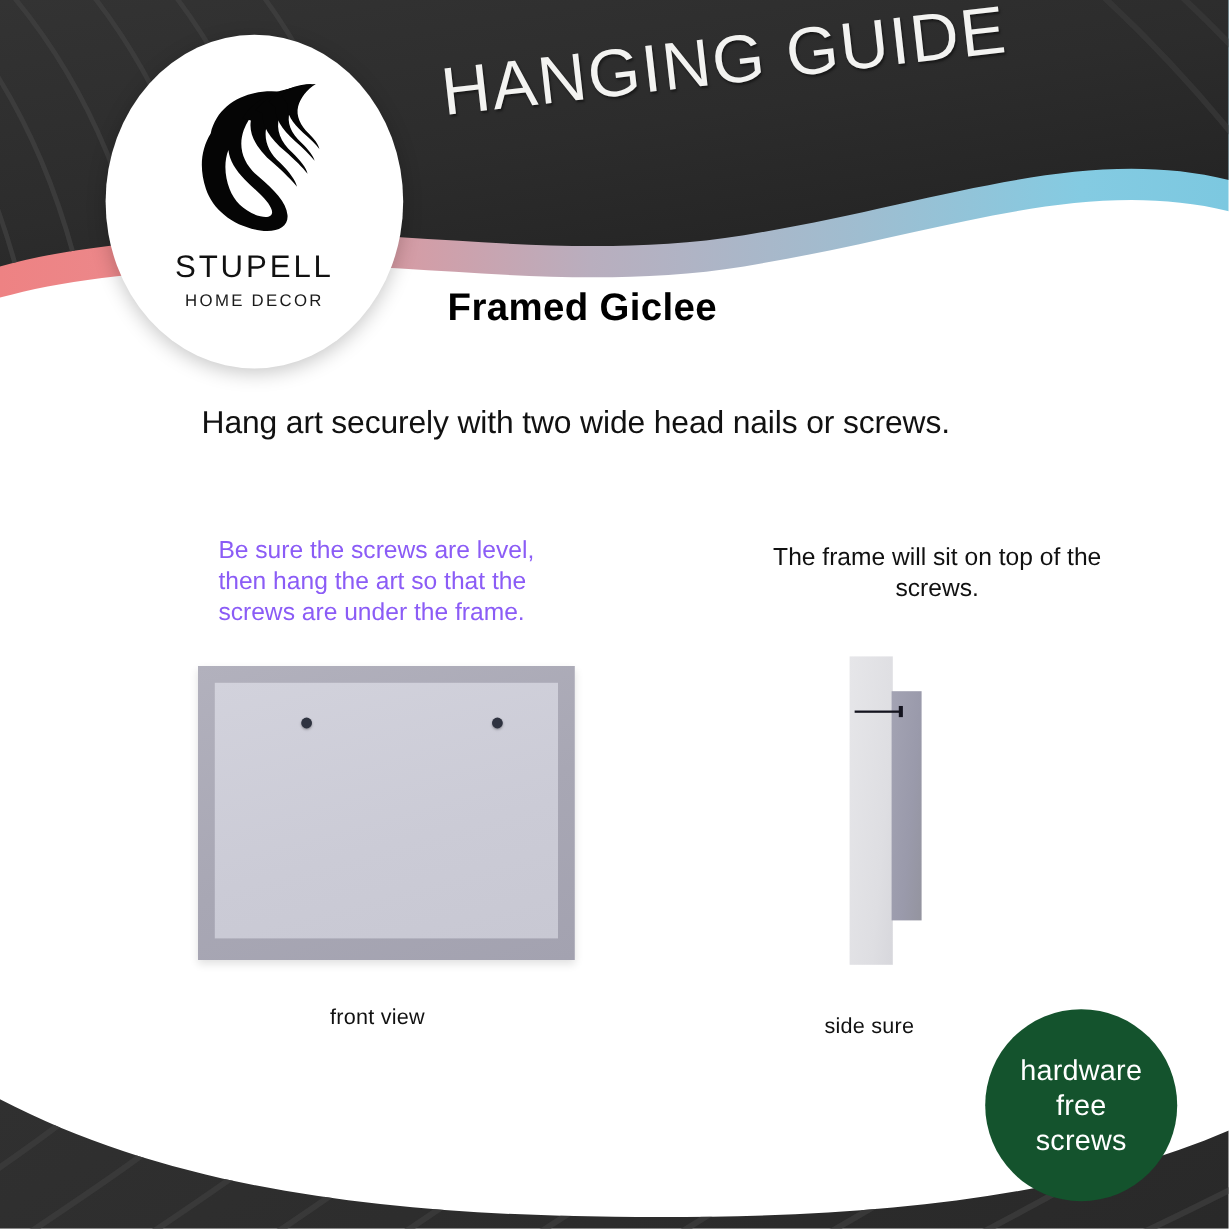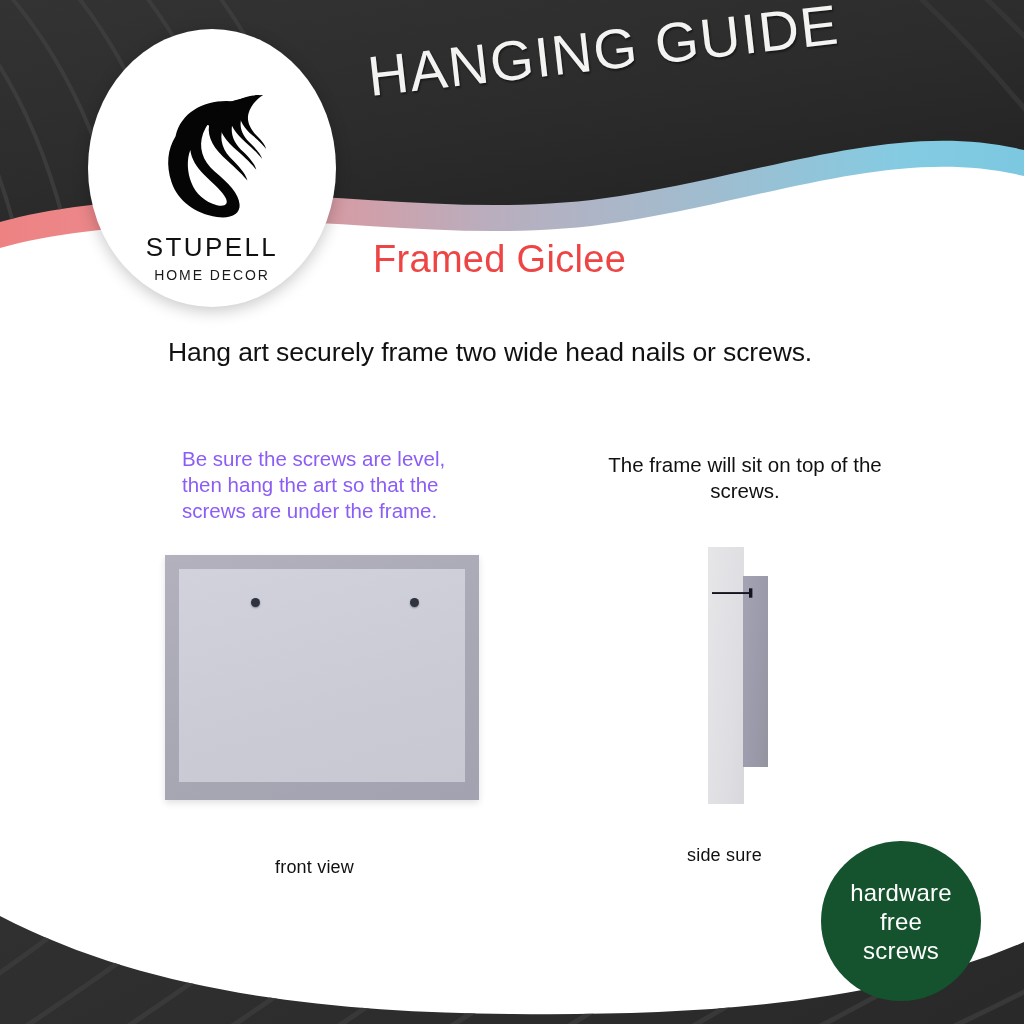--- a/index.html
+++ b/index.html
@@ -27,21 +27,21 @@
   .logo-badge {
     position: absolute;
     left: 88px; top: 29px;
     width: 248px; height: 278px;
     border-radius: 50%;
     background: #ffffff;
     box-shadow: 0 4px 16px rgba(0,0,0,0.22);
     display: flex;
     flex-direction: column;
     align-items: center;
-    justify-content: center;
+    justify-content: flex-start;
     padding-top: 38px;
   }
   .logo-mark { width: 132px; height: 128px; }
   .logo-name {
     font-size: 26px;
     letter-spacing: 2.4px;
     color: #111111;
     margin-top: 12px;
     font-weight: 400;
   }
@@ -65,23 +65,23 @@
     color: #f3f3f1;
     font-weight: 400;
     text-shadow: 1px 2px 2px rgba(0,0,0,0.45);
     white-space: nowrap;
   }
 
   
   .product-type {
     position: absolute;
     left: 373px; top: 238px;
-    font-size: 38px;
-    color: #ef4444;
-    font-weight: 400;
+    font-size: 32px;
+    color: #000000;
+    font-weight: 700;
     letter-spacing: 0.3px;
     white-space: nowrap;
   }
   .lede {
     position: absolute;
     left: 168px; top: 337px;
     font-size: 26.5px;
     color: #111111;
     font-weight: 400;
     letter-spacing: -0.1px;
@@ -93,21 +93,21 @@
     position: absolute;
     left: 182px; top: 446px;
     width: 300px;
     font-size: 20.5px;
     line-height: 26px;
     color: #8b5cf6;
     text-align: left;
   }
   .caption-right {
     position: absolute;
-    left: 600px; top: 452px;
+    left: 636px; top: 452px;
     width: 290px;
     font-size: 20.5px;
     line-height: 26px;
     color: #111111;
     text-align: center;
   }
 
   
   .front-frame {
     position: absolute;
@@ -157,21 +157,21 @@
   }
 
   
   .view-label {
     position: absolute;
     font-size: 18px;
     color: #111111;
     letter-spacing: 0.2px;
     white-space: nowrap;
   }
-  .view-label.front { left: 275px; top: 837px; margin-top: 20px; }
+  .view-label.front { left: 275px; top: 837px; }
   .view-label.side  { left: 687px; top: 845px; }
 
   
   .hf-badge {
     position: absolute;
     left: 821px; top: 841px;
     width: 160px; height: 160px;
     border-radius: 50%;
     background: #14532d;
     display: flex;
@@ -294,21 +294,21 @@
                  C117,54 112,49 106,44 C97,36 92,28 93,20 Z"></path>
       </g>
     </svg>
     <div class="logo-name">STUPELL</div>
     <div class="logo-sub">HOME DECOR</div>
   </div>
 
   <div class="header-title">HANGING GUIDE</div>
   <div class="product-type">Framed Giclee</div>
 
-  <div class="lede">Hang art securely frame two wide head nails or screws.</div>
+  <div class="lede">Hang art securely with two wide head nails or screws.</div>
 
   <div class="caption-left">Be sure the screws are level, then hang the art so that the screws are under the frame.</div>
   <div class="caption-right">The frame will sit on top of the screws.</div>
 
   <div class="front-frame">
     <div class="front-mat">
       <div class="screw-dot left"></div>
       <div class="screw-dot right"></div>
     </div>
   </div>

